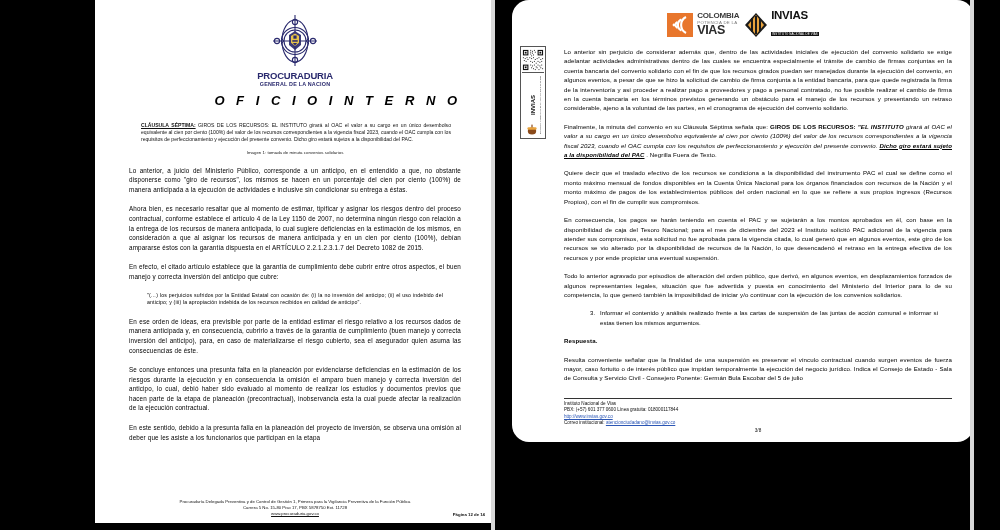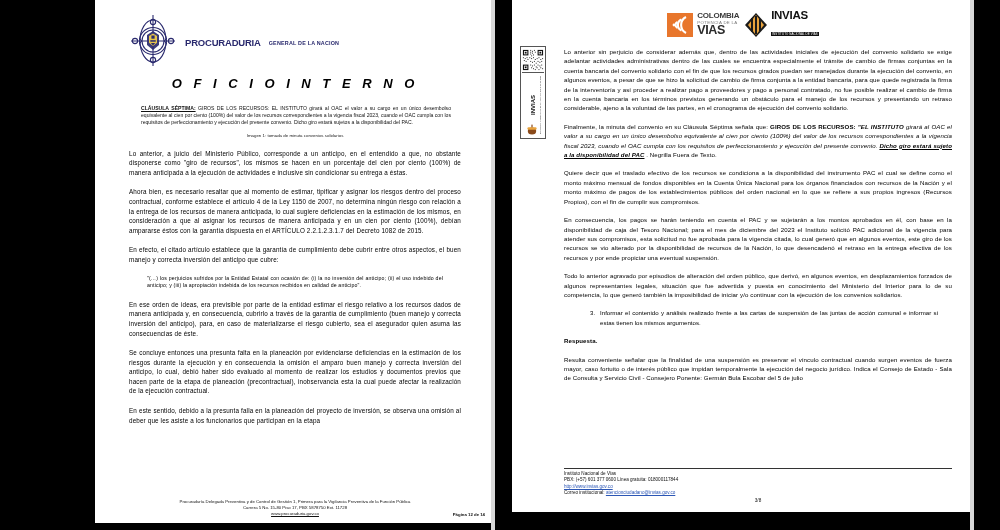--- a/index.html
+++ b/index.html
@@ -9,40 +9,40 @@
     font-family:"Liberation Sans", sans-serif;
   }
   .stage{position:relative;width:1000px;height:530px;background:#000;}
 
   
   .page{
     position:absolute;top:0;background:#fff;overflow:hidden;
     color:#000;
   }
   .page-left{left:95px;width:400px;height:523px;}
-  .page-right{left:512px;width:462px;height:512px;}
+  .page-right{left:512px;width:462px;height:442px;border-radius:17px;}
   .page-edge{
     position:absolute;top:0;width:4px;height:530px;background:#d9d9d9;
   }
   .edge-l{left:491px;}
   .edge-r{left:970px;}
 
   
   .pgl-inner{padding:8px 34px 0 34px;position:relative;height:100%;box-sizing:border-box;}
 
-  .seal{width:100%;display:flex;flex-direction:row;align-items:center;margin-top:6px;gap:8px;}
+  .seal{width:100%;display:flex;flex-direction:column;align-items:center;margin-top:6px;}
   .seal svg{display:block;}
   .seal-word{
     font-family:"Liberation Sans", sans-serif;
     font-weight:bold;color:#2a2a6e;letter-spacing:-0.2px;
     font-size:9.5px;line-height:9px;margin-top:1px;
   }
   .seal-word2{font-size:5.4px;letter-spacing:.2px;line-height:6px;}
   .oficio{
-    text-align:center;font-weight:bold;font-style:italic;
+    text-align:right;font-weight:bold;font-style:italic;
     font-size:13px;letter-spacing:4px;margin-top:6px;color:#000;
   }
 
   .quote-box{
     margin:14px 10px 0 12px;
     font-size:5.1px;line-height:7.2px;text-align:justify;color:#111;
   }
   .quote-box b{font-weight:bold;}
   .quote-box u{text-decoration:underline;}
   .caption{

